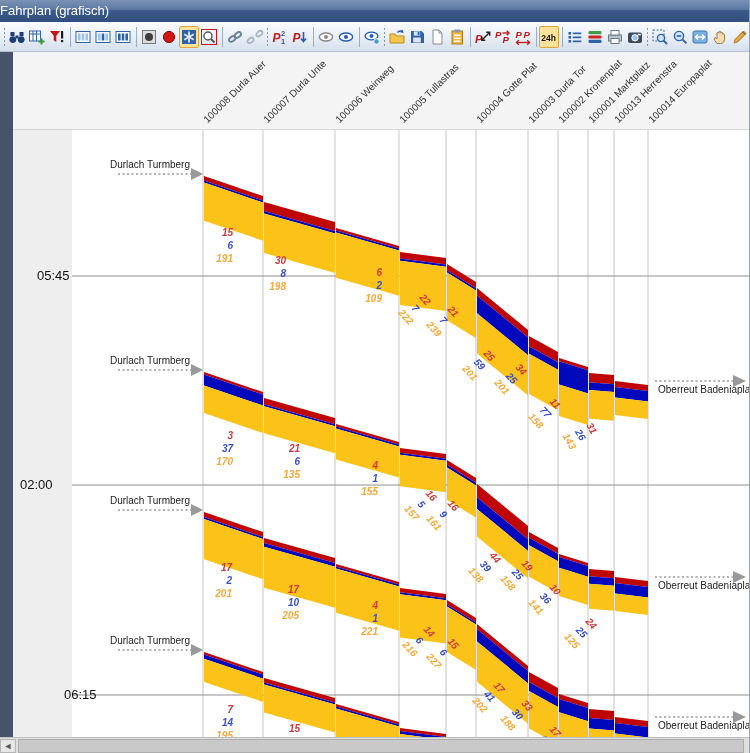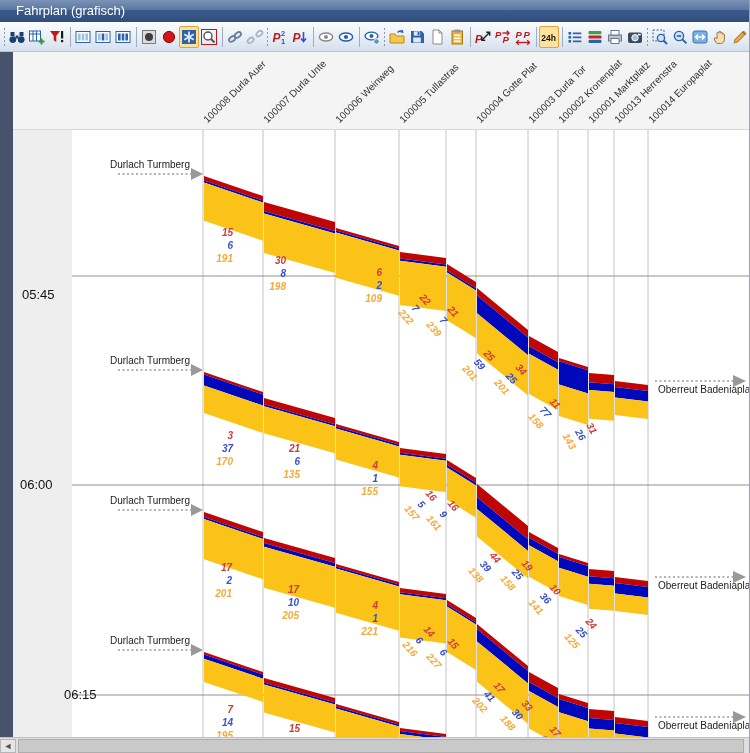--- a/index.html
+++ b/index.html
@@ -1,21 +1,21 @@
 <!DOCTYPE html>
 <html><head>
 <meta charset="utf-8">
 <style>
   html,body{margin:0;padding:0;background:#888;}
   #app{position:relative;width:750px;height:753px;background:#fff;overflow:hidden;
        font-family:"Liberation Sans",sans-serif;border-right:1px solid #9aa4b0;box-sizing:border-box;}
   
   #titlebar{position:absolute;left:0;top:0;width:750px;height:22px;
     background:linear-gradient(#7b92b5,#5a77a2 45%,#3d5b8a 46%,#2f4d7d);
-    color:#fff;font-size:13px;line-height:22px;padding-left:16px;box-sizing:border-box;}
+    color:#fff;font-size:13px;line-height:22px;padding-left:0;box-sizing:border-box;}
   
   #toolbar{position:absolute;left:0;top:22px;width:750px;height:30px;
     background:linear-gradient(#fbfdff,#e8eef6 55%,#d5e0ec);
     border-bottom:1px solid #b6c2d2;display:flex;align-items:center;padding-left:2px;box-sizing:border-box;}
   .tb-btn{width:24px;height:22px;display:flex;align-items:center;justify-content:center;
     border:1px solid transparent;border-radius:2px;margin:0 0;background:transparent;padding:0;}
   .tb-btn.sel{background:#ffe39c;border-color:#e2a33c;}
   .tb-sep{width:1px;height:20px;background:#9fadc0;margin:0 3px;}
   .tb-handle{width:5px;height:20px;margin:0 2px;
     background-image:radial-gradient(circle,#8a98ac 1px,transparent 1.2px);
@@ -482,22 +482,22 @@
   <div class="station-label" style="left: 196px; top: 62px;">100008 Durla Auer</div>
       <div class="station-label" style="left: 256px; top: 62px;">100007 Durla Unte</div>
       <div class="station-label" style="left: 328px; top: 62px;">100006 Weinweg</div>
       <div class="station-label" style="left: 392px; top: 62px;">100005 Tullastras</div>
       <div class="station-label" style="left: 469px; top: 62px;">100004 Gotte Plat</div>
       <div class="station-label" style="left: 521px; top: 62px;">100003 Durla Tor</div>
       <div class="station-label" style="left: 551px; top: 62px;">100002 Kronenplat</div>
       <div class="station-label" style="left: 581px; top: 62px;">100001 Marktplatz</div>
       <div class="station-label" style="left: 607px; top: 62px;">100013 Herrenstra</div>
       <div class="station-label" style="left: 641px; top: 62px;">100014 Europaplat</div>
-      <div class="time-label" style="left: 9px; top: 216px; margin-top: 19px;">05:45</div>
-      <div class="time-label" style="left: 7px; top: 425px;">06:00</div>
+      <div class="time-label" style="left: 24px; top: 216px;">05:45</div>
+      <div class="time-label" style="left: 7px; top: 425px;">02:00</div>
       <div class="time-label" style="left: 7px; top: 635px; margin-left: 44px;">06:15</div>
       <div class="term-label start" style="left: 77px; top: 107px;">Durlach Turmberg</div>
       <div class="term-label" style="left: 645px; top: 332px;">Oberreut Badeniaplatz</div>
       <div class="term-label start" style="left: 77px; top: 303px;">Durlach Turmberg</div>
       <div class="term-label" style="left: 645px; top: 528px;">Oberreut Badeniaplatz</div>
       <div class="term-label start" style="left: 77px; top: 443px;">Durlach Turmberg</div>
       <div class="term-label" style="left: 645px; top: 668px;">Oberreut Badeniaplatz</div>
       <div class="term-label start" style="left: 77px; top: 583px;">Durlach Turmberg</div>
       <div class="num-group upright" style="left: 186px; top: 174px;">
         <div class="num-b">15</div>

